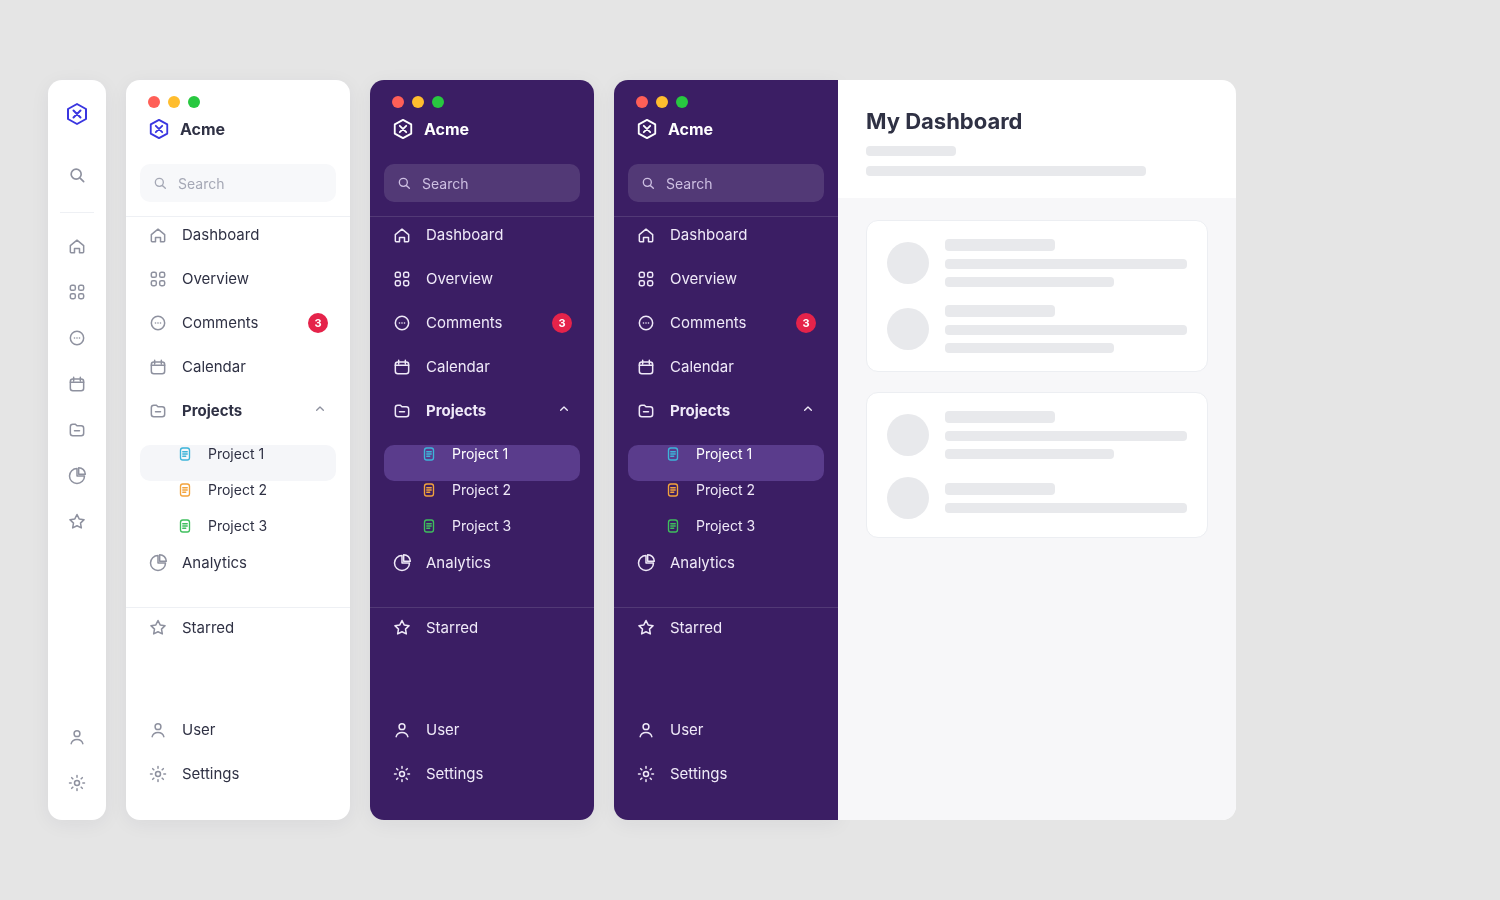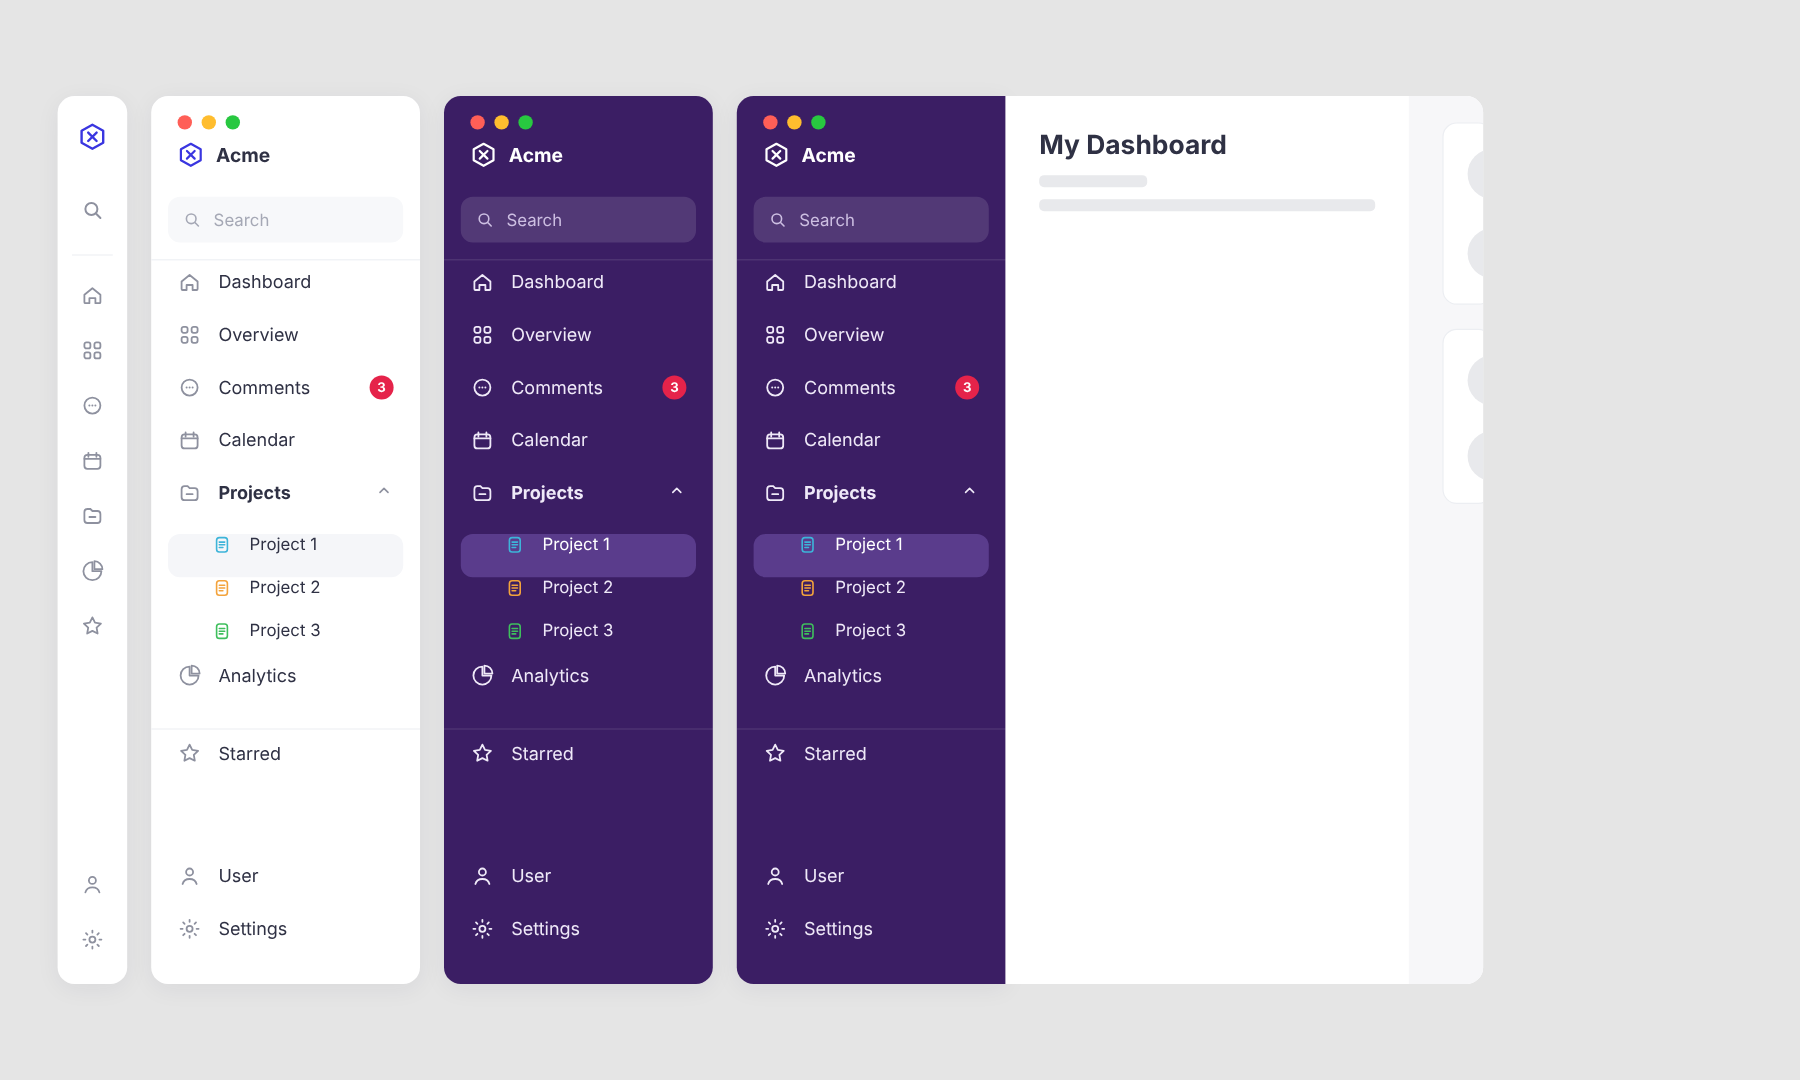--- a/index.html
+++ b/index.html
@@ -61,21 +61,21 @@
   .s-dark .search{background:rgba(255,255,255,.12);color:#cdbfe2}
   .s-dark .item{color:#efe9f8}
   .s-dark .item.active{font-weight:700}
   .s-dark .sub.selected{background:var(--purple-3);color:#fff}
   .s-dark .divider{height:1px;background:rgba(255,255,255,.12);margin:14px 0 8px}
   .s-dark .footer-divider{height:1px;background:rgba(255,255,255,.12);margin:10px 0}
   .sd1{left:370px}
   .sd2{left:614px;border-radius:14px 0 0 14px}
 
   
-  .content{position:absolute;left:838px;right:48px;top:80px;bottom:80px;background:var(--white);border-radius:0 14px 14px 0;overflow:hidden;display:flex;flex-direction:row}
+  .content{position:absolute;left:838px;right:48px;top:80px;bottom:80px;background:var(--white);border-radius:0 14px 14px 0;overflow:hidden;display:flex;flex-direction:column}
   .c-head{padding:28px 28px 22px}
   .c-head h1{margin:0 0 12px 0;font-size:22px;font-weight:700;color:var(--txt)}
   .ph{background:var(--placeholder);border-radius:4px}
   .c-body{flex:1;background:#f7f7f9;padding:22px 28px;display:flex;flex-direction:column;gap:20px;overflow:hidden}
   .card{background:#fff;border:1px solid #eceef2;border-radius:12px;padding:18px 20px;display:flex;flex-direction:column;gap:18px}
   .row{display:flex;align-items:center;gap:16px}
   .avatar{width:42px;height:42px;border-radius:50%;background:var(--placeholder);flex:none}
   .rowtext{flex:1;display:flex;flex-direction:column;gap:8px}
 
   .grow{flex:1}

